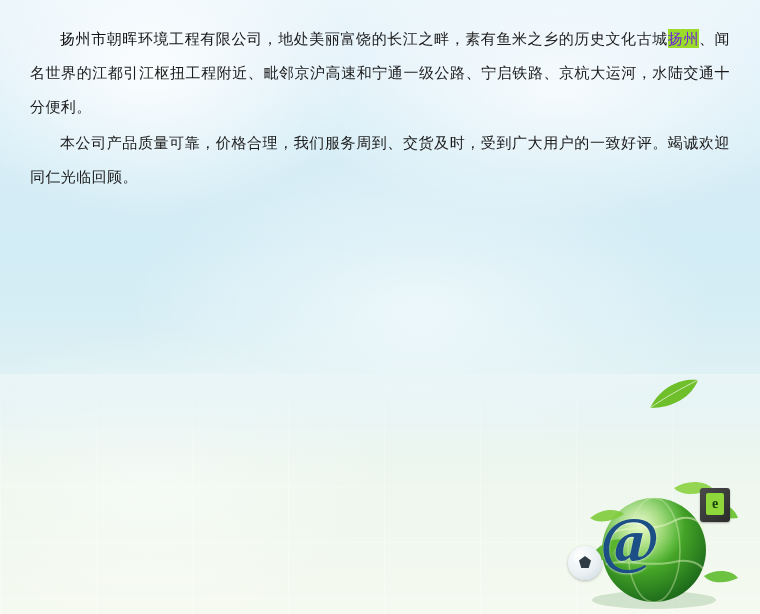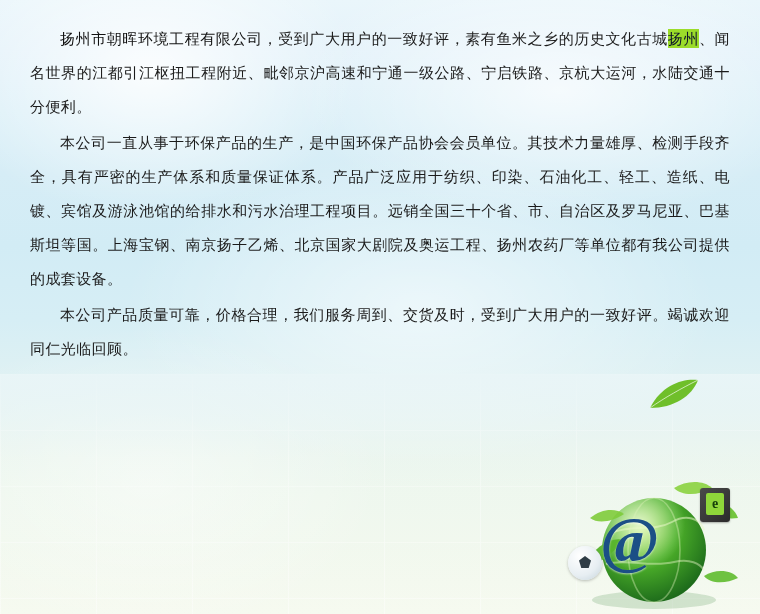--- a/index.html
+++ b/index.html
@@ -90,21 +90,21 @@
   }
   p.para.first {
     text-indent: 2em;
   }
   .company-name {
     font-weight: normal;
     color: #111;
   }
   .hl {
     background: #9bdc2a;
-    color: #0f172a;
+    color: #6d28d9;
     padding: 1px 0;
   }
   
   .leaf {
     position: absolute;
     left: 648px;
     top: 378px;
     width: 52px;
     height: 34px;
     pointer-events: none;
@@ -181,23 +181,22 @@
   <div class="sky-glow glow-a"></div>
   <div class="sky-glow glow-b"></div>
   <div class="sky-glow glow-c"></div>
   <div class="sky-glow glow-d"></div>
 
   <div class="ground"></div>
   <div class="ground-fade"></div>
 
   <div class="text-body">
 
-    <p class="para first"><span class="company-name">扬州市朝晖环境工程有限公司</span><span>，受到广大用户的一致好评，素有鱼米之乡的历史文化古城</span><span class="hl">扬州</span><span>、闻名世界的江都引江枢扭工程附近、毗邻京沪高速和宁通一级公路、宁启铁路、京杭大运河，水陆交通十分便利。</span></p>
-
-    <p class="para">本公司一直从事于环保产品的生产，是中国环保产品协会会员单位。其技术力量雄厚、检测手段齐全，具有严密的生产体系和质量保证体系。产品广泛应用于纺织、印染、石油化工、轻工、造纸、电镀、宾馆及游泳池馆的给排水和污水治理工程项目。远销全国三十个省、市、自治区及罗马尼亚、巴基斯坦等国。上海宝钢、南京扬子乙烯、北京国家大剧院及奥运工程、扬州农药厂等单位都有我公司提供的成套设备。</p>
+    <p class="para first"><span class="company-name">扬州市朝晖环境工程有限公司</span><span>，地处美丽富饶的长江之畔，素有鱼米之乡的历史文化古城</span><span class="hl">扬州</span><span>、闻名世界的江都引江枢扭工程附近、毗邻京沪高速和宁通一级公路、宁启铁路、京杭大运河，水陆交通十分便利。</span></p>
+
 
 
     <p class="para">本公司产品质量可靠，价格合理，我们服务周到、交货及时，受到广大用户的一致好评。竭诚欢迎同仁光临回顾。</p>
 
   </div>
 
   <svg class="leaf" viewBox="0 0 52 34">
     <path d="M2 30 C 14 6, 36 0, 50 2 C 44 18, 26 30, 2 30 Z" fill="#6fbf2a"></path>
     <path d="M2 30 C 16 20, 34 10, 50 2" stroke="#ffffff" stroke-width="1" fill="none" opacity="0.65"></path>
   </svg>

